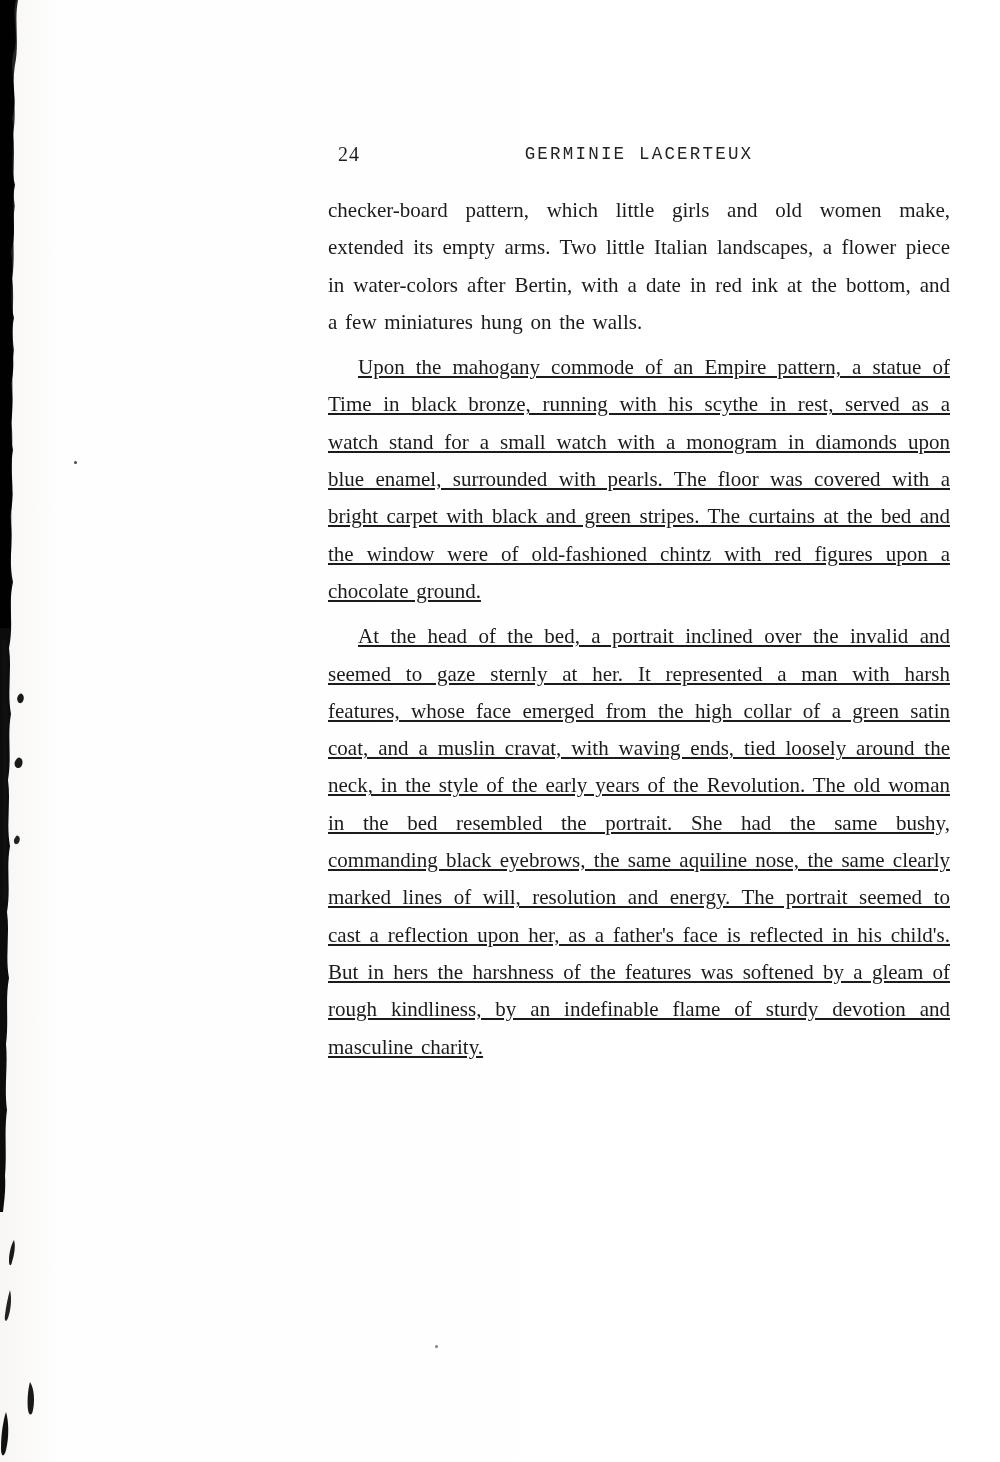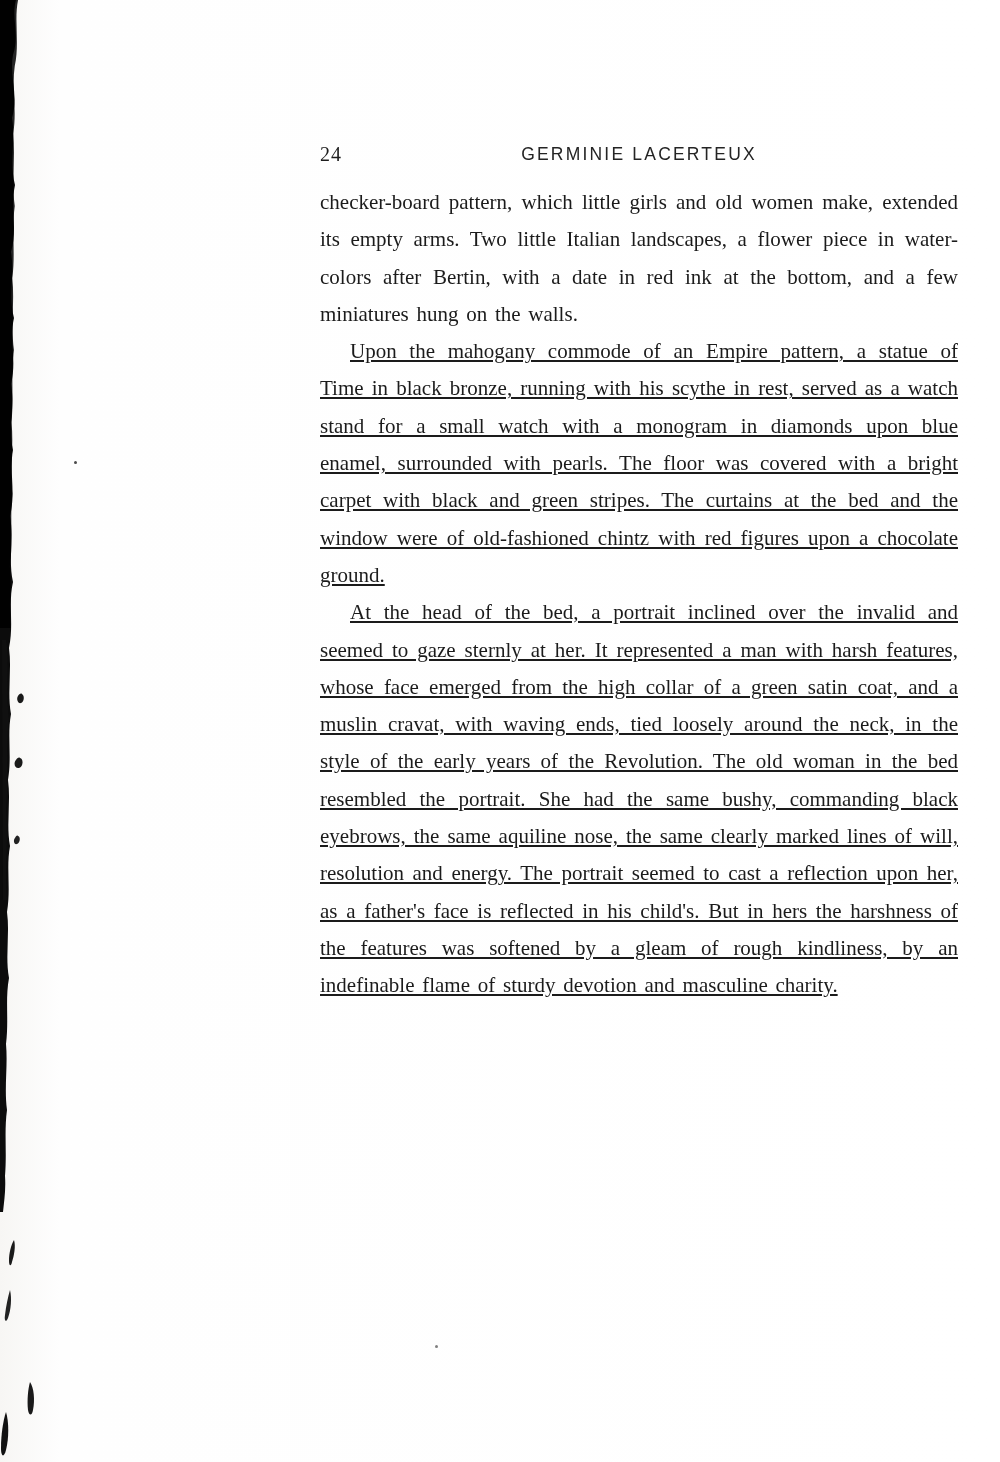--- a/index.html
+++ b/index.html
@@ -30,45 +30,45 @@
   }
   .header-row {
     position: absolute;
     left: 320px;
     top: 143px;
     width: 638px;
     height: 26px;
   }
   .page-number {
     position: absolute;
-    left: 0;
+    left: 18px;
     top: 0;
     font-size: 20px;
     letter-spacing: 1px;
     color: #1d1d1d;
   }
   .running-title {
     position: absolute;
     left: 0;
     width: 100%;
     top: 1px;
     text-align: center;
     font-size: 17.5px;
     letter-spacing: 2.2px;
     color: #242424;
-    font-family: Liberation Sans, sans-serif;
+    font-family: Liberation Mono, monospace;
   }
   .text-block {
     position: absolute;
     left: 320px;
     top: 184px;
     width: 638px;
   }
   .text-block p {
-    margin: 0;
+    margin: 8px;
     font-size: 21px;
     line-height: 37.3px;
     text-align: justify;
     word-spacing: 2.5px;
     color: #1b1b1b;
   }
   .text-block p.indent {
     text-indent: 30px;
     text-decoration: underline;
   }

